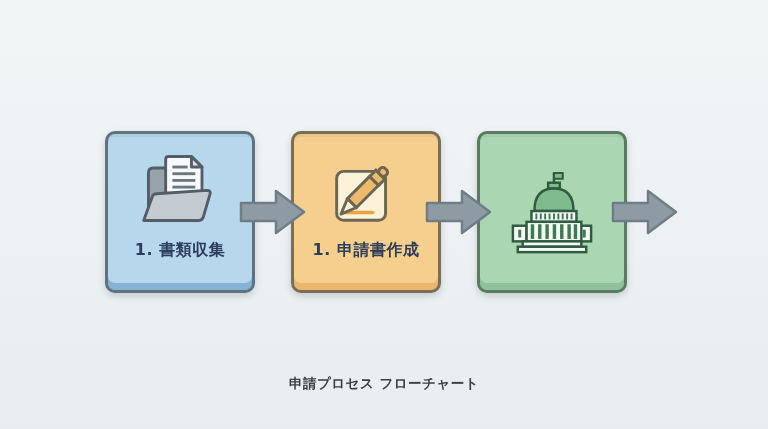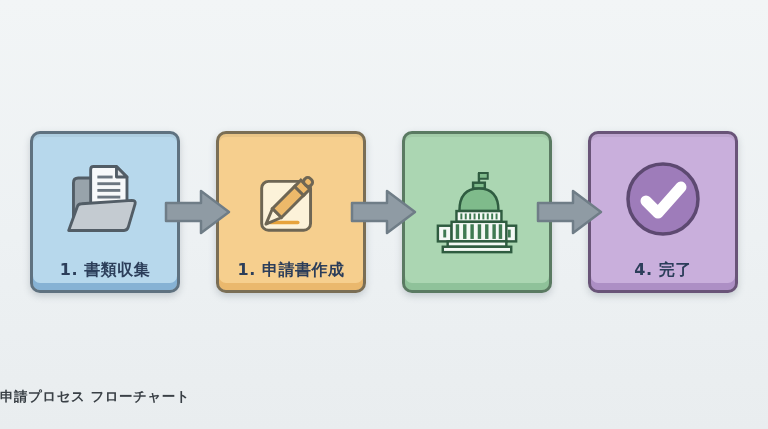--- a/index.html
+++ b/index.html
@@ -21,28 +21,28 @@
     border:3px solid #666;border-radius:10px;
     display:flex;flex-direction:column;align-items:center;justify-content:flex-end;
     position:relative;z-index:1;
   }
   .icon-area{
     flex:1;display:flex;align-items:center;justify-content:center;
     width:100%;padding-top:8px;
   }
   .step-label{
     font-size:16px;font-weight:700;color:var(--label-color,#2c3e5a);
-    margin-bottom:9px;white-space:nowrap;letter-spacing:0.5px;
+    margin-bottom:29px;white-space:nowrap;letter-spacing:0.5px;
   }
   .arrow{
     flex:0 0 auto;width:68px;height:52px;margin:0 -16px;z-index:3;position:relative;
     display:block;
   }
   .caption{
-    position:absolute;top:388px;left:0;width:100%;
+    position:absolute;top:375px;left:0;width:100%;text-align:center;
     font-size:13.5px;font-weight:600;color:var(--caption-color,#3a4046);
     letter-spacing:0.5px;
   }
 </style>
 </head>
 <body style="--bg: #edf1f3; --label-color: #2c3e5a; --caption-color: #3a4046;">
 
 <div class="canvas">
 
   <div class="flow-row">
@@ -129,28 +129,17 @@
             <rect x="13" y="78.5" width="70" height="5.5" fill="#f4f9f5" stroke="#2f5c40" stroke-width="2.5"></rect>
           </svg>
         </span>
       </div>
     </div>
 
     <svg class="arrow" viewBox="0 0 68 52">
       <polygon points="2,17 37,17 37,5 65,26 37,47 37,35 2,35" fill="#8f9ba4" stroke="#6f7d87" stroke-width="2.5" stroke-linejoin="round"></polygon>
     </svg>
 
-    <div class="step-box" style="background: rgb(201, 175, 220); border-color: rgb(105, 84, 120); box-shadow: rgb(173, 143, 197) 0px -7px 0px inset, rgba(0, 0, 0, 0.05) 0px 3px 0px inset, rgba(90, 105, 115, 0.28) 0px 3px 7px;">
-      <div class="icon-area">
-        <span>
-          <svg width="84" height="84" viewBox="0 0 84 84">
-            <circle cx="42" cy="42" r="35" fill="#9e7cba" stroke="#5d4971" stroke-width="3.5"></circle>
-            <path d="M25 44 L37 56 L60 30" fill="none" stroke="#ffffff" stroke-width="11" stroke-linecap="round" stroke-linejoin="round"></path>
-          </svg>
-        </span>
-      </div>
-      <div class="step-label">4. 完了</div>
-    </div>
 
   </div>
 
   <div class="caption">申請プロセス フローチャート</div>
 </div>
 
 </body></html>

